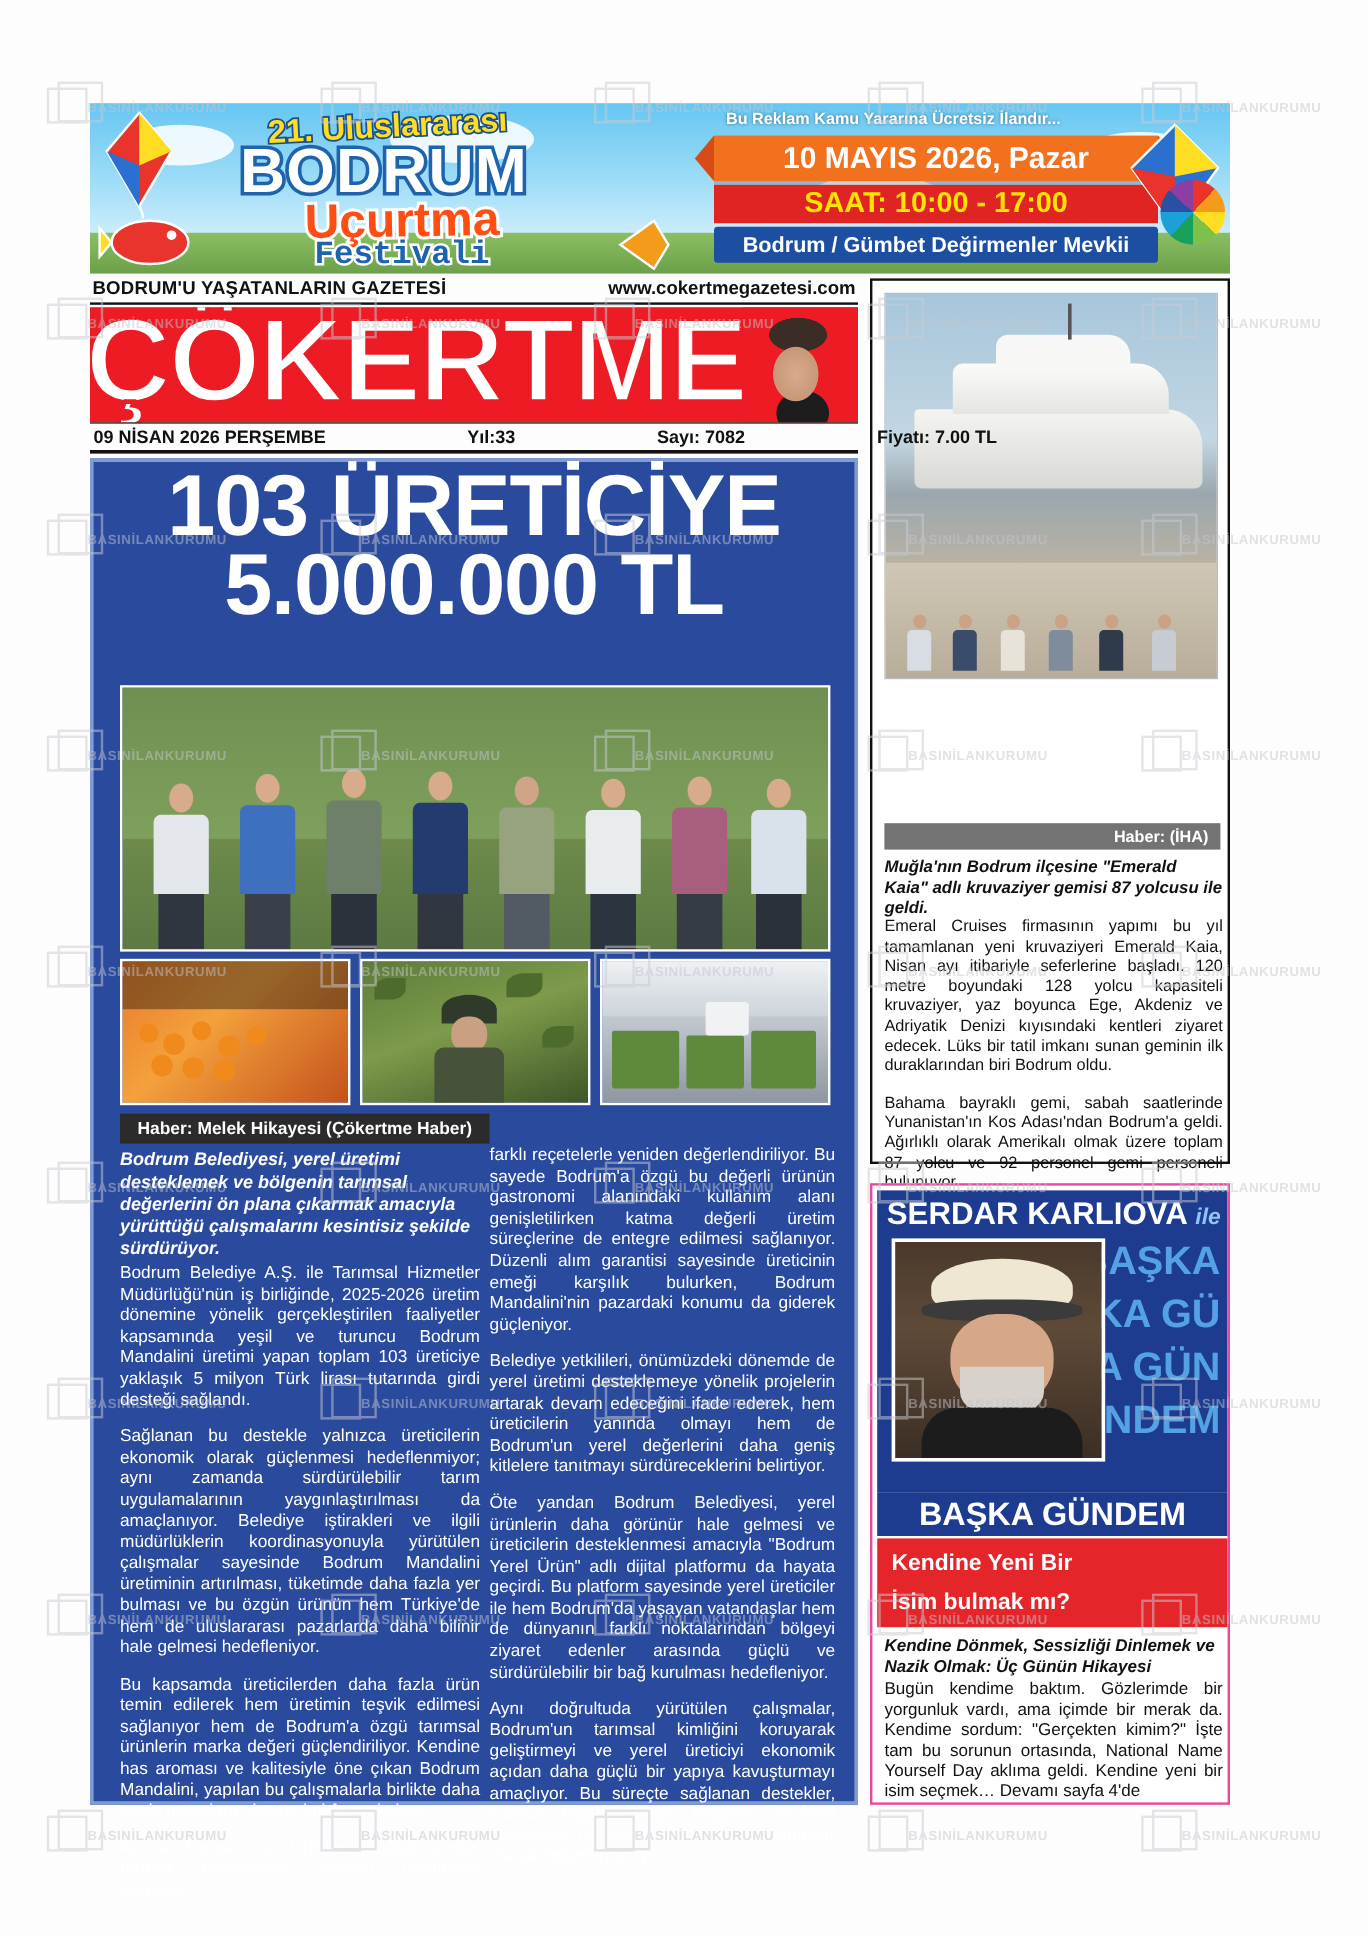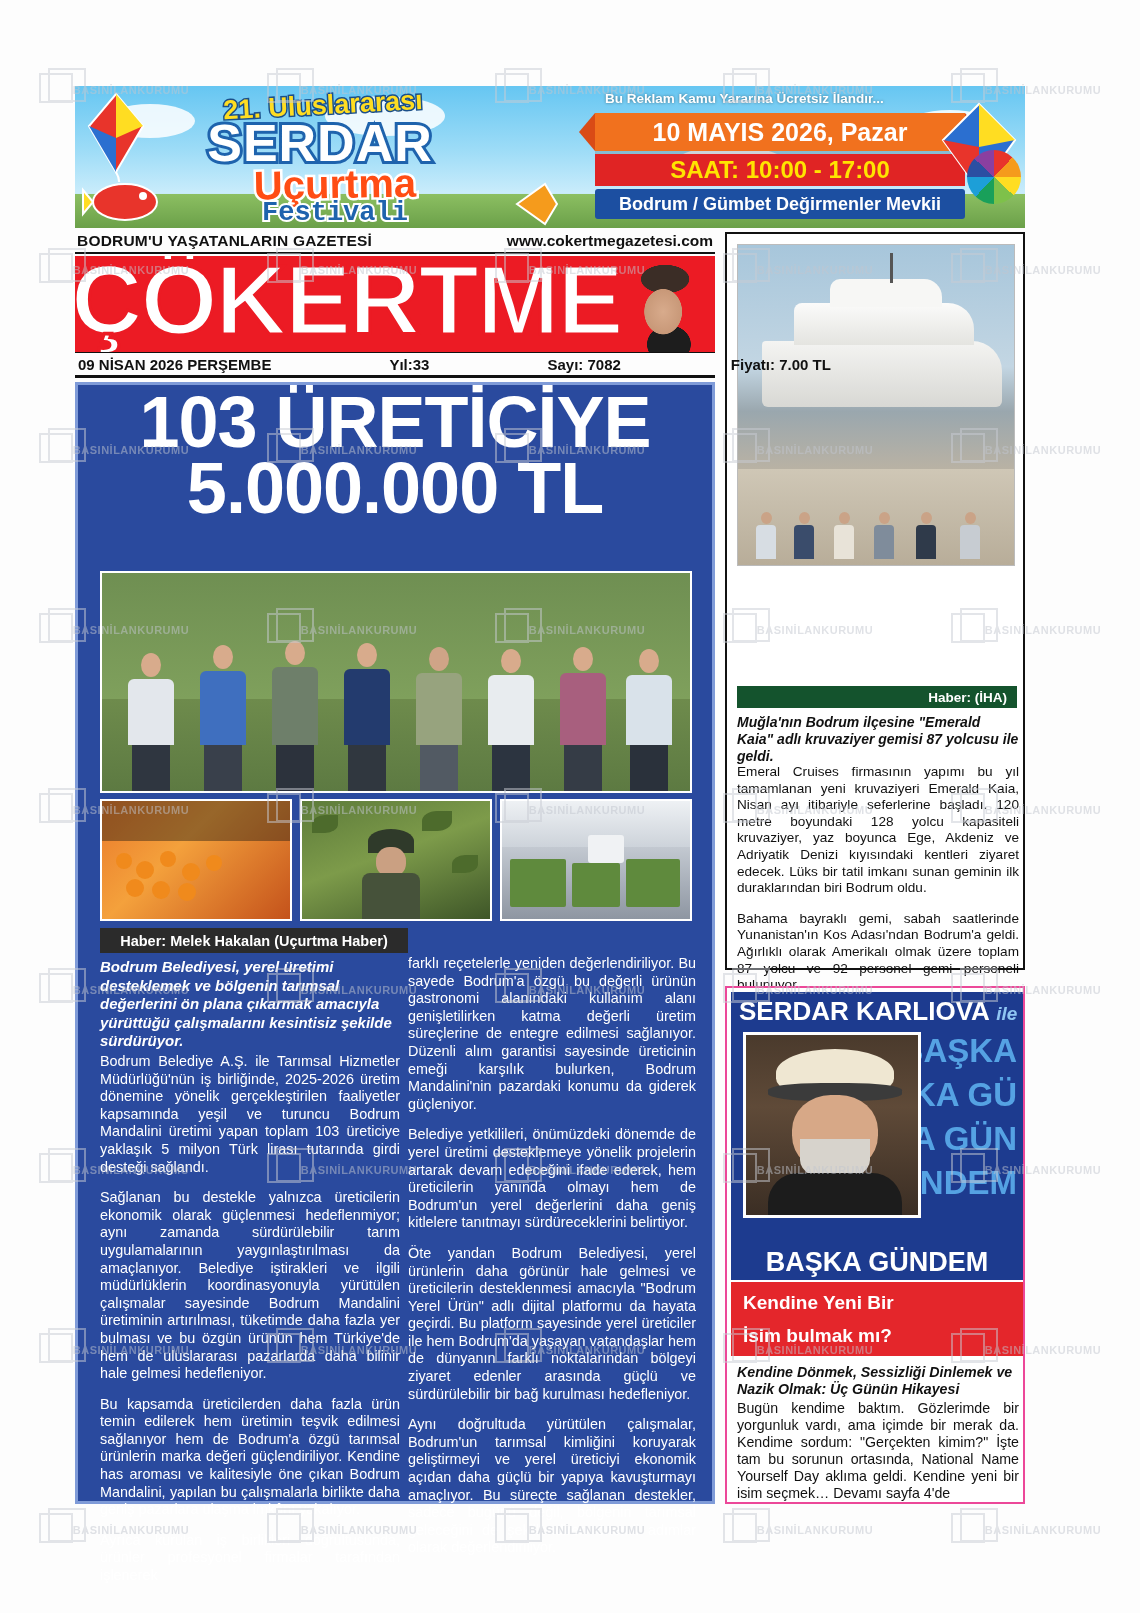--- a/index.html
+++ b/index.html
@@ -290,21 +290,21 @@
   .qp { position: absolute; bottom: 6px; }
   .qp .h { width: 11px; height: 12px; border-radius: 50%; background: #caa387; margin: 0 auto 1px; }
   .qp .b { width: 20px; height: 34px; border-radius: 4px 4px 0 0; }
   #cruiseHeadline {
     position: absolute; left: 10px; top: 340px; width: 280px;
     font-size: 30px; font-weight: bold; line-height: 34px;
     color: #111; text-align: center;
   }
   #cruiseSource {
     position: absolute; left: 10px; top: 452px; width: 280px; height: 22px;
-    background: #14532d; color: #ffffff;
+    background: #737373; color: #ffffff;
     font-size: 13.5px; font-weight: bold;
     display: flex; align-items: center; justify-content: flex-end;
     padding-right: 10px;
   }
   #cruiseLead {
     position: absolute; left: 10px; top: 480px; width: 282px;
     font-size: 14px; font-weight: bold; font-style: italic; line-height: 17px;
     color: #111;
   }
   #cruiseBody {
@@ -411,21 +411,21 @@
       </svg>
       <svg class="kite" style="left:430px; top:96px;" width="60" height="44">
         <polygon points="12,22 40,2 52,22 40,42" fill="#f59b1c" stroke="#fff" stroke-width="2"></polygon>
       </svg>
       <svg class="kite" style="left:6px; top:92px;" width="86" height="46">
         <ellipse cx="44" cy="24" rx="32" ry="18" fill="#e8342b" stroke="#fff" stroke-width="2"></ellipse>
         <path d="M12,24 l-10,-12 l0,24 z" fill="#ffdd22" stroke="#fff" stroke-width="2"></path>
         <circle cx="62" cy="18" r="4" fill="#fff"></circle>
       </svg>
       <div class="festTitle" id="festLine1">21. Uluslararası</div>
-      <div class="festTitle" id="festLine2">SERDAR</div>
+      <div class="festTitle" id="festLine2">BODRUM</div>
       <div class="festTitle" id="festLine3">Uçurtma</div>
       <div class="festTitle" id="festLine4">Festivali</div>
     </div>
 
     <div id="bannerRight">
       <div id="adNotice">Bu Reklam Kamu Yararına Ücretsiz İlandır...</div>
       <div class="ribbon" id="ribbonDate">10 MAYIS 2026, Pazar</div>
       <div class="ribbon" id="ribbonTime">SAAT: 10:00 - 17:00</div>
       <div class="ribbon" id="ribbonPlace">Bodrum / Gümbet Değirmenler Mevkii</div>
       <svg class="kite" style="left:360px; top:14px;" width="88" height="96">
@@ -526,21 +526,21 @@
       </div>
       <div class="thumb" id="thumb3">
         <div style="position:absolute;left:0;top:0;width:100%;height:46px;background:linear-gradient(#eef1f4,#cdd3da);"></div>
         <div class="tRow" style="left:8px;top:58px;width:56px;height:48px;"></div>
         <div class="tRow" style="left:70px;top:62px;width:48px;height:44px;"></div>
         <div class="tRow" style="left:124px;top:58px;width:54px;height:48px;"></div>
         <div style="position:absolute;left:86px;top:34px;width:36px;height:28px;background:#f0f2f4;border-radius:3px;"></div>
       </div>
     </div>
 
-    <div id="credit">Haber: Melek Hakalan (Uçurtma Haber)</div>
+    <div id="credit">Haber: Melek Hikayesi (Çökertme Haber)</div>
     <div id="lead">Bodrum Belediyesi, yerel üretimi desteklemek ve bölgenin tarımsal değerlerini ön plana çıkarmak amacıyla yürüttüğü çalışmalarını kesintisiz şekilde sürdürüyor.</div>
 
     <div class="bodycol" id="colLeft">
       <p>Bodrum Belediye A.Ş. ile Tarımsal Hizmetler Müdürlüğü'nün iş birliğinde, 2025-2026 üretim dönemine yönelik gerçekleştirilen faaliyetler kapsamında yeşil ve turuncu Bodrum Mandalini üretimi yapan toplam 103 üreticiye yaklaşık 5 milyon Türk lirası tutarında girdi desteği sağlandı.</p>
       <p>Sağlanan bu destekle yalnızca üreticilerin ekonomik olarak güçlenmesi hedeflenmiyor; aynı zamanda sürdürülebilir tarım uygulamalarının yaygınlaştırılması da amaçlanıyor. Belediye iştirakleri ve ilgili müdürlüklerin koordinasyonuyla yürütülen çalışmalar sayesinde Bodrum Mandalini üretiminin artırılması, tüketimde daha fazla yer bulması ve bu özgün ürünün hem Türkiye'de hem de uluslararası pazarlarda daha bilinir hale gelmesi hedefleniyor.</p>
       <p>Bu kapsamda üreticilerden daha fazla ürün temin edilerek hem üretimin teşvik edilmesi sağlanıyor hem de Bodrum'a özgü tarımsal ürünlerin marka değeri güçlendiriliyor. Kendine has aroması ve kalitesiyle öne çıkan Bodrum Mandalini, yapılan bu çalışmalarla birlikte daha geniş pazarlara ulaşma imkânı yakalıyor.</p>
       <p>Ayrıca kurulan iş birlikleri doğrultusunda, ürünler profesyonel firmalar tarafından işlenerek</p>
     </div>
 
     <div class="bodycol" id="colRight">

